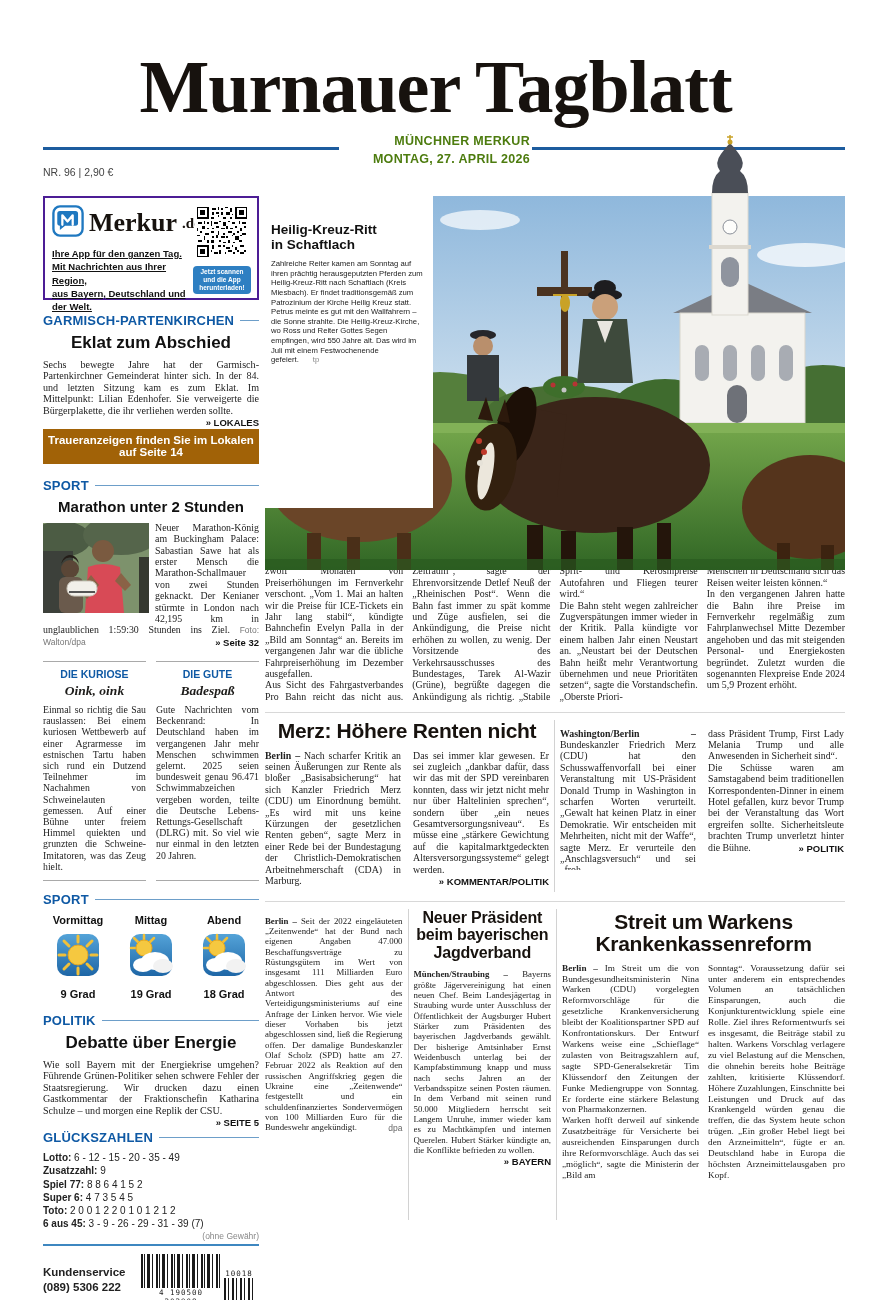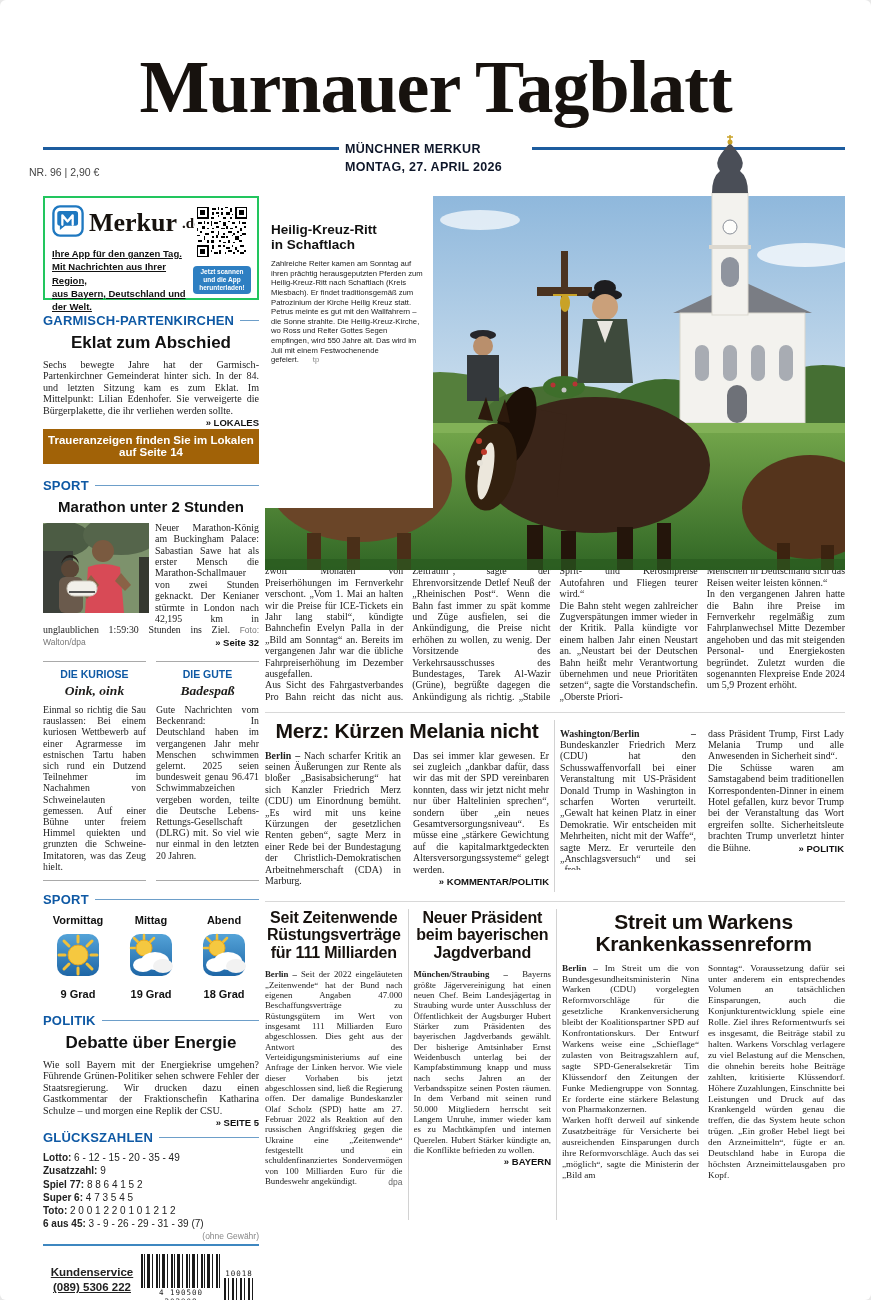--- a/index.html
+++ b/index.html
@@ -1,29 +1,29 @@
 <!DOCTYPE html>
 <html lang="de"><head>
 <meta charset="utf-8">
 <style>
   html,body{margin:0;padding:0;background:#e8e8e8;}
   .page{position:relative;width:871px;height:1300px;background:#ffffff;overflow:hidden;
-        font-family:"Liberation Serif",serif;color:#1d1c1a;border-radius:6px;}
+        font-family:"Liberation Serif",serif;color:#1d1c1a;}
   
   .masthead{position:absolute;top:50px;left:0;width:100%;text-align:center;
             font:bold 74px/1 "Liberation Serif",serif;letter-spacing:-1px;color:#17120e;}
   .rule{position:absolute;height:3px;background:#1d5c9e;}
   .rule-left{top:147px;left:43px;width:296px;}
   .rule-right{top:147px;left:532px;width:313px;}
-  .mast-meta{position:absolute;top:140px;left:345px;width:185px;text-align:left;
-             font:bold 12.5px/1.45 "Liberation Sans",sans-serif;color:#0f172a;letter-spacing:.3px;}
-  .issue{position:absolute;top:166px;left:29px;font:10.5px "Liberation Sans",sans-serif;color:#444;}
+  .mast-meta{position:absolute;top:132px;left:345px;width:185px;text-align:right;
+             font:bold 12.5px/1.45 "Liberation Sans",sans-serif;color:#4d7c0f;letter-spacing:.3px;}
+  .issue{position:absolute;top:166px;left:43px;font:10.5px "Liberation Sans",sans-serif;color:#444;}
   
   .sidebar{position:absolute;left:43px;top:196px;width:216px;}
-  .adbox{box-sizing:border-box;border:2px solid #22c55e;padding:7px 6px 6px 7px;height:104px;
+  .adbox{box-sizing:border-box;border:2px solid #4c1d95;padding:7px 6px 6px 7px;height:104px;
          display:flex;gap:6px;}
   .ad-left{flex:1;min-width:0;}
   .brandrow{display:flex;align-items:center;gap:5px;}
   .brand{font:bold 26px/1 "Liberation Serif",serif;color:#17120e;}
   .brand-suffix{font:bold 15px/1 "Liberation Serif",serif;color:#17120e;}
   .ad-lines{margin-top:6px;font:bold 9.5px/1.4 "Liberation Sans",sans-serif;color:#111;text-decoration:underline;}
   .ad-right{width:58px;display:flex;flex-direction:column;align-items:center;gap:3px;}
   .qr-label{background:#2e7fc2;color:#fff;border-radius:4px;padding:2px 3px;text-align:center;
             font:bold 6.5px/1.25 "Liberation Sans",sans-serif;}
   .kicker{display:flex;align-items:center;gap:6px;color:#0f59a4;
@@ -52,21 +52,21 @@
   .wet-label{font:bold 11px "Liberation Sans",sans-serif;color:#111;}
   .wet-temp{font:bold 11px "Liberation Sans",sans-serif;color:#111;margin-top:4px;}
   .wet-icon{margin-top:4px;}
   .politik{margin-top:14px;}
   .gz{margin-top:15px;}
   .gz-rows{margin-top:7px;font:10px/13.2px "Liberation Sans",sans-serif;color:#222;}
   .gz-row b{font-weight:bold;}
   .gz-note{float:right;color:#888;font-size:8.5px;}
   .service{margin-top:14px;border-top:2px solid #3e87c0;border-bottom:2px solid #3e87c0;
            padding:8px 0 6px;display:flex;align-items:center;}
-  .svc-text{flex:1;text-align:center;font:bold 11.5px/1.35 "Liberation Sans",sans-serif;color:#222;text-decoration:underline;}
+  .svc-text{flex:1;font:bold 11.5px/1.35 "Liberation Sans",sans-serif;color:#222;}
   .barcode{width:118px;display:flex;align-items:flex-end;gap:3px;}
   .ean{width:80px;}
   .ean-bars{height:34px;background:repeating-linear-gradient(90deg,#1a1a1a 0 2px,#fff 2px 3px,#1a1a1a 3px 4px,#fff 4px 6px,#1a1a1a 6px 9px,#fff 9px 11px,#1a1a1a 11px 12px,#fff 12px 15px);}
   .ean-num{font:7.5px "DejaVu Sans Mono",monospace;color:#222;text-align:center;letter-spacing:1px;}
   .addon{width:30px;}
   .addon-num{font:7.5px "DejaVu Sans Mono",monospace;color:#222;text-align:center;letter-spacing:1px;}
   .addon-bars{height:28px;background:repeating-linear-gradient(90deg,#1a1a1a 0 2px,#fff 2px 4px,#1a1a1a 4px 5px,#fff 5px 8px);}
   
   .main{position:absolute;left:265px;top:196px;width:580px;}
   .photo{position:relative;width:580px;height:266px;}
@@ -429,43 +429,40 @@
 Die Bahn steht wegen zahlreicher Zugverspätungen immer wieder in der Kritik. Palla kündigte vor einem halben Jahr einen Neustart an. „Neustart bei der Deutschen Bahn heißt mehr Verantwortung übernehmen und neue Prioritäten setzen“, sagte die Vorstandschefin. „Oberste Priori-</p>
         <p class="body col" style="margin:0;">tät hat jetzt: fahren, fahren, fahren und dafür sorgen, dass die Menschen in Deutschland sich das Reisen weiter leisten können.“
 In den vergangenen Jahren hatte die Bahn ihre Preise im Fernverkehr regelmäßig zum Fahrplanwechsel Mitte Dezember angehoben und das mit steigenden Personal- und Energiekosten begründet. Zuletzt wurden die sogenannten Flexpreise Ende 2024 um 5,9 Prozent erhöht.</p>
       </div>
     </div>
 
     <hr class="sep">
 
     <div class="duo">
       <div class="half">
-        <div class="sec-title">Merz: Kürzen Melania nicht</div>
+        <div class="sec-title">Merz: Höhere Renten nicht</div>
         <div class="cols2">
           <p class="body col" style="margin:0;"><b class="dl">Berlin – </b><span>Nach scharfer Kritik an seinen Äußerungen zur Rente als bloßer „Basisabsicherung“ hat sich Kanzler Friedrich Merz (CDU) um Einordnung bemüht. „Es wird mit uns keine Kürzungen der gesetzlichen Renten geben“, sagte Merz in einer Rede bei der Bundestagung der Christlich-Demokratischen Arbeitnehmerschaft (CDA) in Marburg.</span></p>
           <p class="body col" style="margin:0;"><span>Das sei immer klar gewesen. Er sei zugleich „dankbar dafür, dass wir das mit der SPD vereinbaren konnten, dass wir jetzt nicht mehr nur über Haltelinien sprechen“, sondern über „ein neues Gesamtversorgungsniveau“. Es müsse eine „stärkere Gewichtung auf die kapitalmarktgedeckten Altersversorgungssysteme“ gelegt werden.</span><span class="ref">» KOMMENTAR/POLITIK</span></p>
         </div>
       </div>
       <div class="vsep"></div>
       <div class="half">
         <div class="cols2">
           <p class="body col" style="margin:0;"><b class="dl">Washington/Berlin – </b><span>Bundeskanzler Friedrich Merz (CDU) hat den Schusswaffenvorfall bei einer Veranstaltung mit US-Präsident Donald Trump in Washington in scharfen Worten verurteilt. „Gewalt hat keinen Platz in einer Demokratie. Wir entscheiden mit Mehrheiten, nicht mit der Waffe“, sagte Merz. Er verurteile den „Anschlagsversuch“ und sei „froh,</span></p>
           <p class="body col" style="margin:0;"><span>dass Präsident Trump, First Lady Melania Trump und alle Anwesenden in Sicherheit sind“.
 Die Schüsse waren am Samstagabend beim traditionellen Korrespondenten-Dinner in einem Hotel gefallen, kurz bevor Trump bei der Veranstaltung das Wort ergreifen sollte. Sicherheitsleute brachten Trump unverletzt hinter die Bühne.</span><span class="ref">» POLITIK</span></p>
         </div>
       </div>
     </div>
 
     <hr class="sep">
 
     <div class="bottom">
       <div class="b-col">
-        <div class="b-title">Seit Zeitenwende
-Rüstungsverträge
-für 111 Milliarden</div>
         <p class="body"><b class="dl">Berlin – </b><span>Seit der 2022 eingeläuteten „Zeitenwende“ hat der Bund nach eigenen Angaben 47.000 Beschaffungsverträge zu Rüstungsgütern im Wert von insgesamt 111 Milliarden Euro abgeschlossen. Dies geht aus der Antwort des Verteidigungsministeriums auf eine Anfrage der Linken hervor. Wie viele dieser Vorhaben bis jetzt abgeschlossen sind, ließ die Regierung offen. Der damalige Bundeskanzler Olaf Scholz (SPD) hatte am 27. Februar 2022 als Reaktion auf den russischen Angriffskrieg gegen die Ukraine eine „Zeitenwende“ festgestellt und ein schuldenfinanziertes Sondervermögen von 100 Milliarden Euro für die Bundeswehr angekündigt.</span><span class="credit">dpa</span></p>
       </div>
       <div class="vsep"></div>
       <div class="b-col">
         <div class="b-title">Neuer Präsident
 beim bayerischen
 Jagdverband</div>
         <p class="body"><b class="dl">München/Straubing – </b><span>Bayerns größte Jägervereinigung hat einen neuen Chef. Beim Landesjägertag in Straubing wurde unter Ausschluss der Öffentlichkeit der Augsburger Hubert Stärker zum Präsidenten des bayerischen Jagdverbands gewählt. Der bisherige Amtsinhaber Ernst Weidenbusch unterlag bei der Kampfabstimmung knapp und muss nach sechs Jahren an der Verbandsspitze seinen Posten räumen. In dem Verband mit seinen rund 50.000 Mitgliedern herrscht seit Langem Unruhe, immer wieder kam es zu Machtkämpfen und internen Querelen. Hubert Stärker kündigte an, die Konflikte befrieden zu wollen.</span><span class="ref">» BAYERN</span></p>
       </div>
       <div class="vsep"></div>

